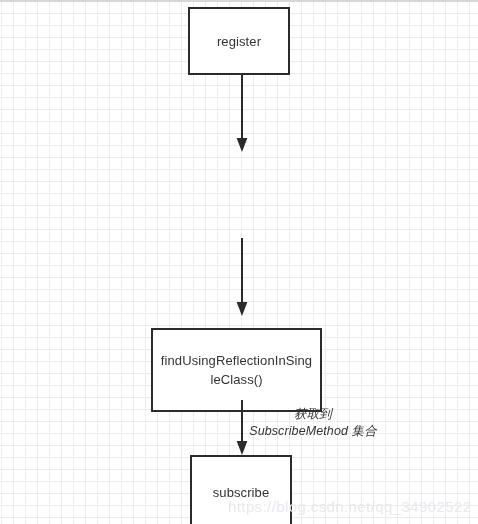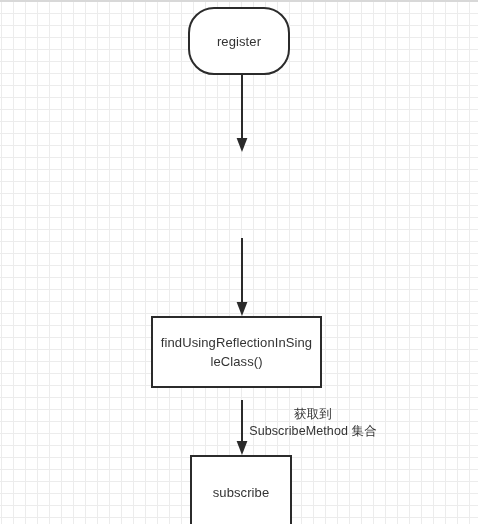--- a/index.html
+++ b/index.html
@@ -53,23 +53,23 @@
     justify-content: center;
     text-align: center;
     color: #333333;
     font-size: 13px;
     line-height: 19px;
     letter-spacing: 0.1px;
     white-space: pre-line;
     padding: 0 6px;
   }
 
-  #node-register   { left: 188px; top: 7px;   width: 102px; height: 68px; border-radius: 26px; }
+  #node-register   { left: 188px; top: 7px;   width: 102px; height: 68px; }
   #node-finder     { left: 153px; top: 152px; width: 171px; height: 86px; }
-  #node-reflection { left: 151px; top: 316px; width: 171px; height: 72px; }
+  #node-reflection { left: 151px; top: 328px; width: 171px; height: 84px; }
   #node-subscribe  { left: 190px; top: 455px; width: 102px; height: 74px; }
 
   .edge {
     position: absolute;
   }
   .edge svg { display: block; overflow: visible; }
 
   #edge-1 { left: 235px; top: 75px;  }
   #edge-2 { left: 235px; top: 238px; }
   #edge-3 { left: 235px; top: 400px; }
@@ -80,20 +80,21 @@
     font-size: 12.5px;
     line-height: 17px;
     text-align: center;
     white-space: pre-line;
     letter-spacing: 0.1px;
   }
   #label-collection {
     left: 238px;
     top: 406px;
     width: 150px;
+    font-style: italic;
   }
 
   .watermark {
     position: absolute;
     left: 228px;
     top: 498px;
     color: #e8e8ef;
     font-size: 15px;
     letter-spacing: 0.4px;
     white-space: nowrap;
@@ -132,14 +133,15 @@
       <line x1="7" y1="0" x2="7" y2="44" stroke="#2b2b2b" stroke-width="2"></line>
       <polygon points="7,55 1.6,41 12.4,41" fill="#2b2b2b"></polygon>
     </svg>
   </div>
 
   <div class="edge-label" id="label-collection">获取到
 SubscribeMethod 集合</div>
 
   <div class="node" id="node-subscribe">subscribe</div>
 
+  <div class="watermark">https://blog.csdn.net/qq_34902522</div>
 
 </div>
 
 </body></html>

